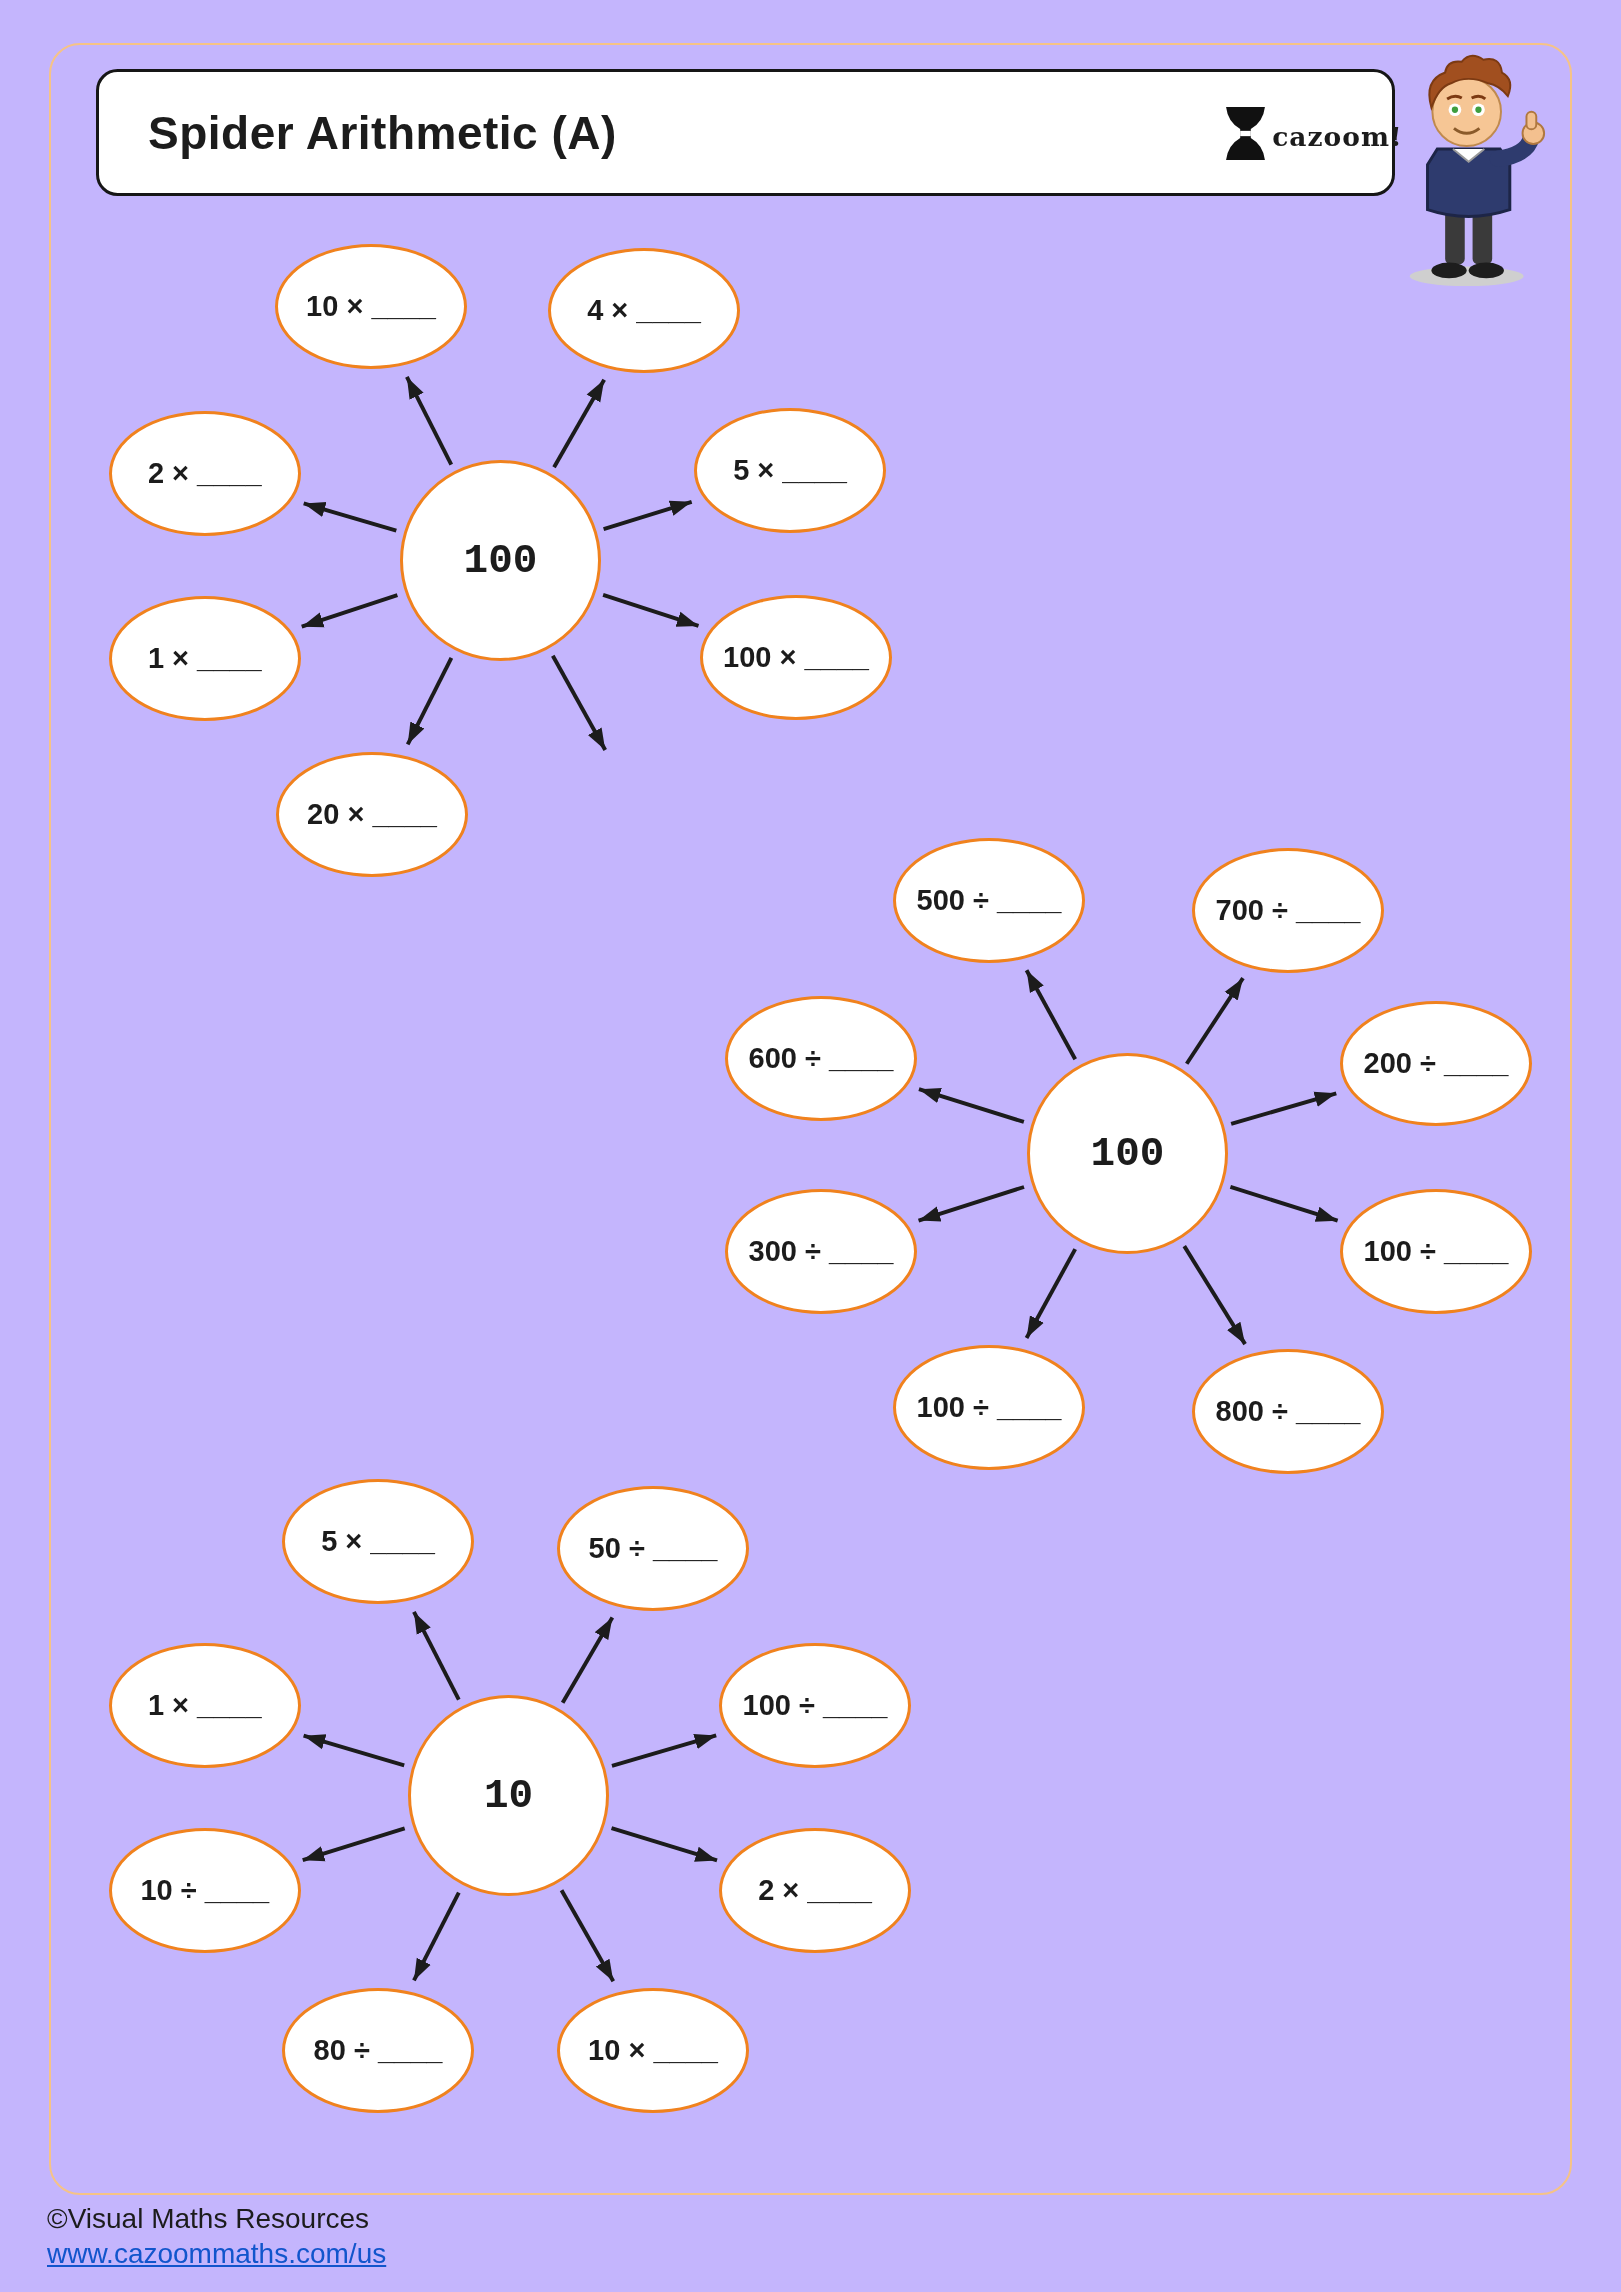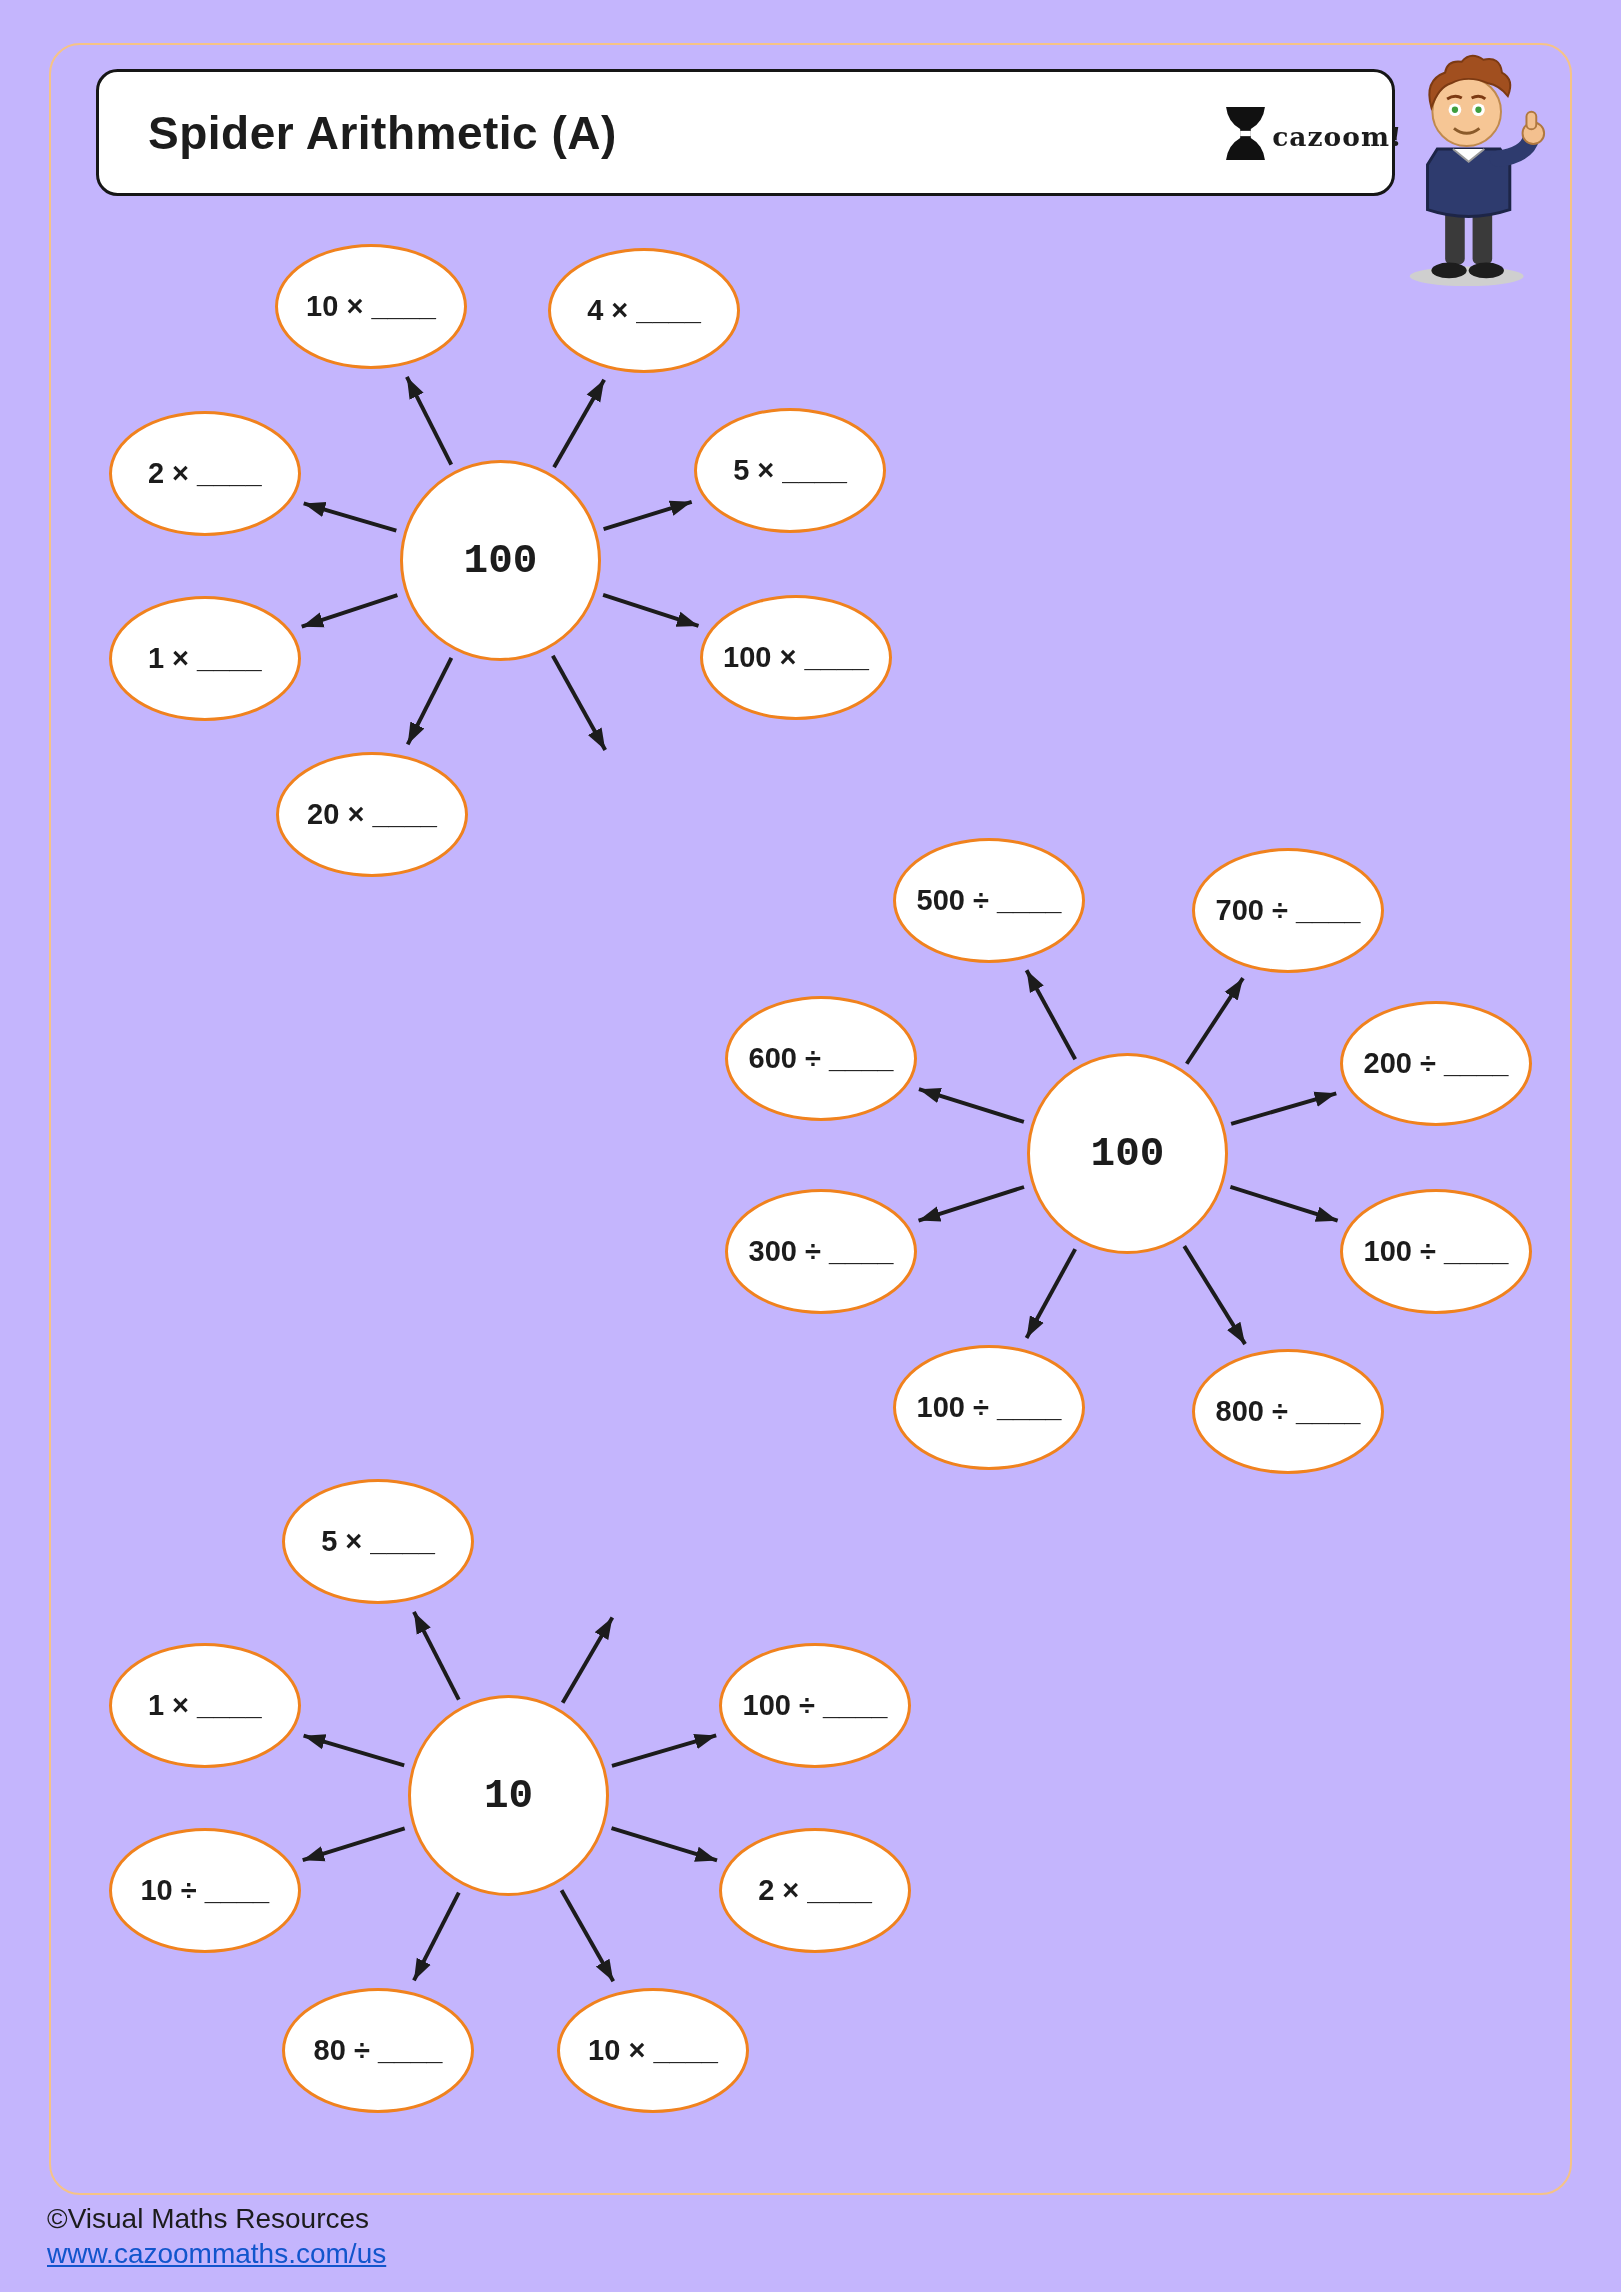--- a/index.html
+++ b/index.html
@@ -180,20 +180,23 @@
         <line x1="524.1099379215648" y1="365.00832219914196" x2="631.8144926892668" y2="398.16139886607414" stroke="#1C1C1C" stroke-width="4" marker-end="url(#ah2)"></line>
         <line x1="368.250324302135" y1="430.9135158007242" x2="322.4823146517069" y2="520.5497309274118" stroke="#1C1C1C" stroke-width="4" marker-end="url(#ah2)"></line>
         <line x1="473.10393944999913" y1="428.56591381203236" x2="525.934261113156" y2="521.5114627719593" stroke="#1C1C1C" stroke-width="4" marker-end="url(#ah2)"></line>
       </svg>
     <div class="center-node" style="left:310px;top:225px">
       <span class="center-label">10</span>
     </div>
     <div class="satellite" style="left:184px;top:8.8px">
         <span class="bubble-label">5 × ____</span>
       </div>
+    <div class="satellite" style="left:459px;top:15.7px">
+        <span class="bubble-label">50 ÷ ____</span>
+      </div>
     <div class="satellite" style="left:10.8px;top:173px">
         <span class="bubble-label">1 × ____</span>
       </div>
     <div class="satellite" style="left:621px;top:173px">
         <span class="bubble-label">100 ÷ ____</span>
       </div>
     <div class="satellite" style="left:10.8px;top:358px">
         <span class="bubble-label">10 ÷ ____</span>
       </div>
     <div class="satellite" style="left:621px;top:358px">

